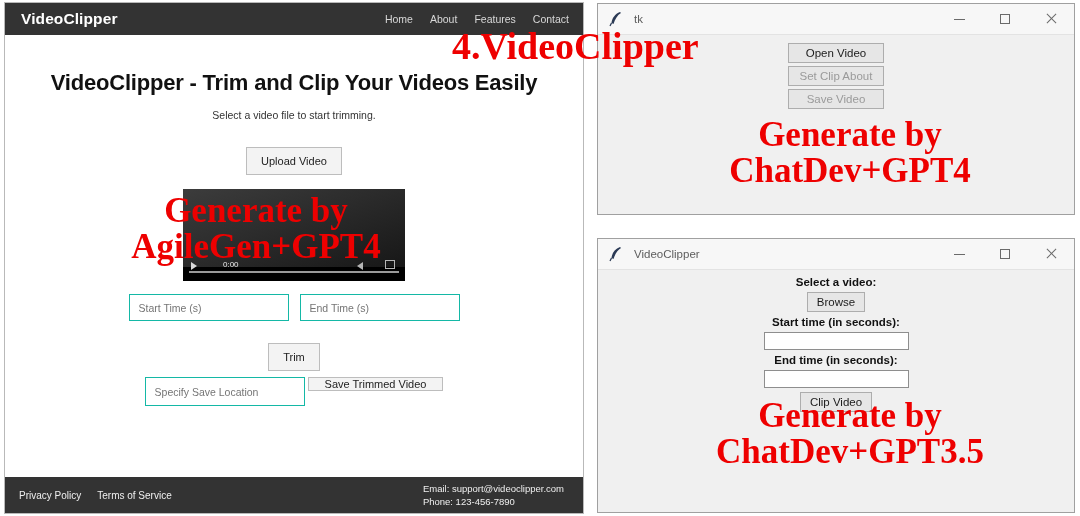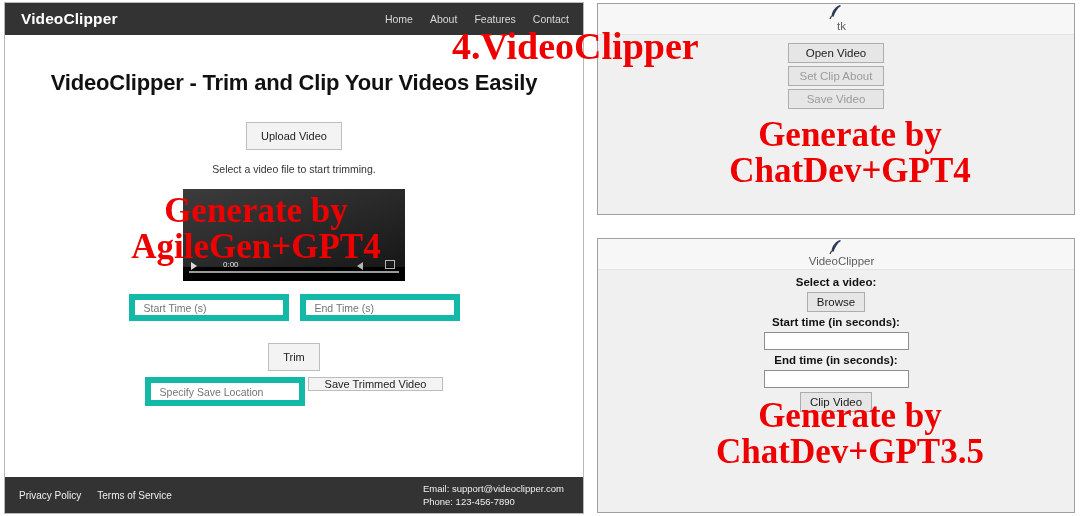--- a/index.html
+++ b/index.html
@@ -148,21 +148,21 @@
     width: 8px; height: 7px;
     border: 1px solid #b5b5b5;
   }
   #time-inputs {
     display: flex;
     justify-content: center;
     gap: 11px;
     margin-top: 13px;
   }
   .txtfield {
-    border: 6px solid #14b8a6;
+    border: 1px solid #14b8a6;
     background: #ffffff;
     font-size: 10.5px;
     color: #8d8d8d;
     padding: 6px 9px;
     box-sizing: border-box;
     font-family: "Liberation Sans", sans-serif;
   }
   #start-time-input, #end-time-input { width: 160px; height: 27px; }
   #trim-row {
     text-align: center;
@@ -215,21 +215,20 @@
   #tk-window-1 { left: 597px; top: 3px; width: 478px; height: 212px; }
   #tk-window-2 { left: 597px; top: 238px; width: 478px; height: 275px; }
   .tk-titlebar {
     height: 31px;
     background: #f7f7f7;
     border-bottom: 1px solid #e3e3e3;
     display: flex;
     align-items: center;
     padding-left: 11px;
     box-sizing: border-box;
-    flex-direction: column;
   }
   .tk-feather {
     width: 14px; height: 16px;
     margin-right: 11px;
     position: relative;
   }
   .tk-feather svg { display: block; }
   .tk-title {
     font-size: 11.5px;
     color: #5d5d5d;
@@ -336,25 +335,25 @@
       <a class="navlink">About</a>
       <a class="navlink">Features</a>
       <a class="navlink">Contact</a>
     </nav>
   </div>
 
   <div id="web-body">
 
     <div id="hero-title">VideoClipper - Trim and Clip Your Videos Easily</div>
 
+    <div id="upload-hint">Select a video file to start trimming.</div>
+
     <div id="upload-row">
       <button class="btn" id="upload-video-button">Upload Video</button>
     </div>
-
-    <div id="upload-hint">Select a video file to start trimming.</div>
 
     <div id="video-wrap">
       <div id="video-screen"></div>
       <div id="video-controls">
         <span id="video-play"></span>
         <span id="video-time">0:00</span>
         <span id="video-vol"></span>
         <span id="video-full"></span>
         <div id="video-progress"></div>
       </div>

